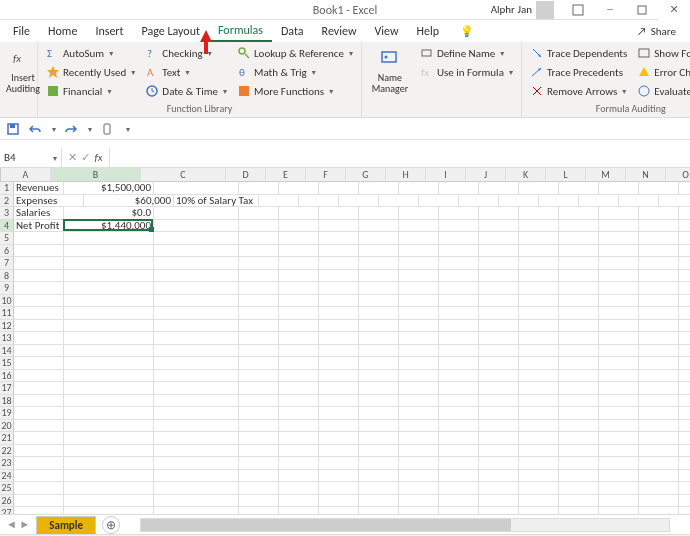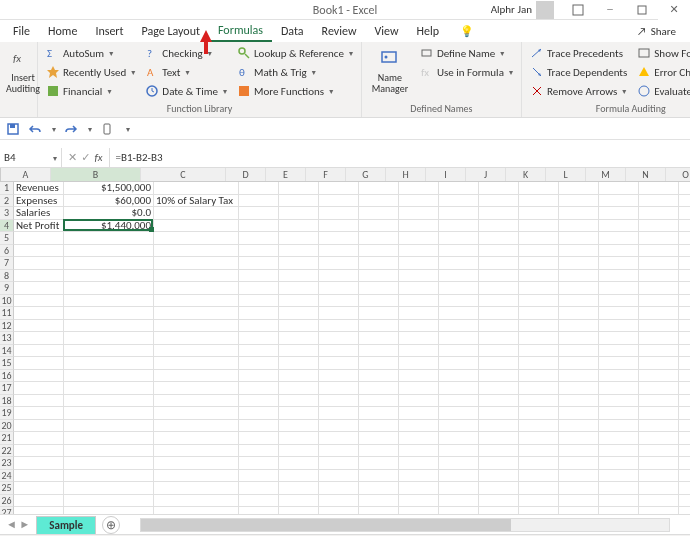--- a/index.html
+++ b/index.html
@@ -45,21 +45,21 @@
 .rowheads{display:flex;flex-direction:column}
 .cells{position:relative;flex:1}
 .row{display:flex;height:12.5px}
 .cell{border-right:1px solid #e0e0e0;border-bottom:1px solid #e0e0e0;padding:0 2px;font-size:11px;line-height:12px;overflow:hidden;white-space:nowrap}
 .cell.r{text-align:right}
 .sel-cell{position:absolute;border:2px solid #217346;pointer-events:none}
 .sel-cell::after{content:"";position:absolute;right:-3px;bottom:-3px;width:5px;height:5px;background:#217346}
 .red-arrow{position:absolute;left:198px;top:30px;pointer-events:none;z-index:10}
 .tabbar{height:20px;background:#fff;border-top:1px solid #dcdcdc;display:flex;align-items:center}
 .tabnav{display:flex;gap:2px;padding:0 6px;color:#999}
-.sheet-tab{padding:2px 12px;background:#5eead4;border:1px solid #ccc;border-bottom:none;font-size:11px;font-weight:600}
+.sheet-tab{padding:2px 12px;background:#eab308;border:1px solid #ccc;border-bottom:none;font-size:11px;font-weight:600}
 .addsheet{width:18px;height:18px;border:1px solid #ccc;border-radius:50%;display:flex;align-items:center;justify-content:center;margin-left:6px;font-size:12px;color:#666}
 .hscroll{flex:1;height:14px;margin:0 20px;position:relative;background:#f0f0f0;border:1px solid #dcdcdc}
 .hscroll .thumb{position:absolute;left:0;width:70%;height:100%;background:#cdcdcd}
 .statusbar{height:16px;background:#f3f2f1;display:flex;align-items:center;font-size:10px;color:#555;padding:0 6px;gap:10px;border-top:1px solid #dcdcdc}
 .statusbar .right{margin-left:auto;display:flex;align-items:center;gap:8px}
 .viewbtn{width:18px;height:14px;border:1px solid #ccc;background:#fff}
 svg{display:block}
 .rowhead.sel{background:#d4e6d4}
 </style>
 </head>
@@ -212,38 +212,37 @@
           </div>
         <div class="smallbtn" style="color:#aaa">
             <svg class="ico" viewBox="0 0 14 14">
               <text x="1" y="11" font-size="9" fill="#ccc">fx</text>
             </svg>
             <span>Use in Formula</span>
             <span class="dd">▾</span>
           </div>
       </div>
     </div>
-    <div class="ribgroup-label">Defined Names</div>
   </div>
   <div class="ribgroup">
     <div class="ribgroup-body">
       <div class="smallcol">
         <div class="smallbtn">
             <svg class="ico" viewBox="0 0 14 14">
+              <path d="M3 3L11 11" stroke="#4472c4"></path>
+              <polygon points="11,11 8,10 10,8" fill="#4472c4"></polygon>
+            </svg>
+            <span>Trace Dependents</span>
+          </div>
+        <div class="smallbtn">
+            <svg class="ico" viewBox="0 0 14 14">
               <path d="M2 11L11 3" stroke="#4472c4"></path>
               <polygon points="11,3 8,4 10,6" fill="#4472c4"></polygon>
             </svg>
             <span>Trace Precedents</span>
-          </div>
-        <div class="smallbtn">
-            <svg class="ico" viewBox="0 0 14 14">
-              <path d="M3 3L11 11" stroke="#4472c4"></path>
-              <polygon points="11,11 8,10 10,8" fill="#4472c4"></polygon>
-            </svg>
-            <span>Trace Dependents</span>
           </div>
         <div class="smallbtn">
             <svg class="ico" viewBox="0 0 14 14">
               <path d="M3 3L11 11M3 11L11 3" stroke="#c00000"></path>
             </svg>
             <span>Remove Arrows</span>
             <span class="dd">▾</span>
           </div>
       </div>
       <div class="smallcol">
@@ -293,23 +292,20 @@
 
 <div class="namebox-row">
   <div class="namebox">
     <span>B4</span>
     <span class="dd">▾</span>
   </div>
   <div class="fxctrl">
     <span>✕</span>
     <span>✓</span>
     <span style="font-style:italic;color:#555">fx</span>
-  </div>
-  <div class="fxbar">
-    <span>=B1-B2-B3</span>
   </div>
 </div>
 
 <svg class="red-arrow" width="16" height="24">
   <polygon points="8,0 14,12 10,12 10,24 6,24 6,12 2,12" fill="#d9201f"></polygon>
 </svg>
 
 <div class="grid-area">
   <div class="colheads">
     <div class="selall"></div>
@@ -373,21 +369,21 @@
           <div class="cell" style="width: 40px;"></div>
           <div class="cell" style="width: 40px;"></div>
           <div class="cell" style="width: 40px;"></div>
           <div class="cell" style="width: 40px;"></div>
           <div class="cell" style="width: 40px;"></div>
           <div class="cell" style="width: 40px;"></div>
           <div class="cell" style="width: 40px;"></div>
           <div class="cell" style="width: 40px;"></div>
         </div>
         <div class="row">
-          <div class="cell" style="width: 50px;">Expenses</div>
+          <div class="cell" style="width: 70px;">Expenses</div>
           <div class="cell r" style="width: 90px;">$60,000</div>
           <div class="cell" style="width: 85px;">10% of Salary Tax</div>
           <div class="cell" style="width: 40px;"></div>
           <div class="cell" style="width: 40px;"></div>
           <div class="cell" style="width: 40px;"></div>
           <div class="cell" style="width: 40px;"></div>
           <div class="cell" style="width: 40px;"></div>
           <div class="cell" style="width: 40px;"></div>
           <div class="cell" style="width: 40px;"></div>
           <div class="cell" style="width: 40px;"></div>

